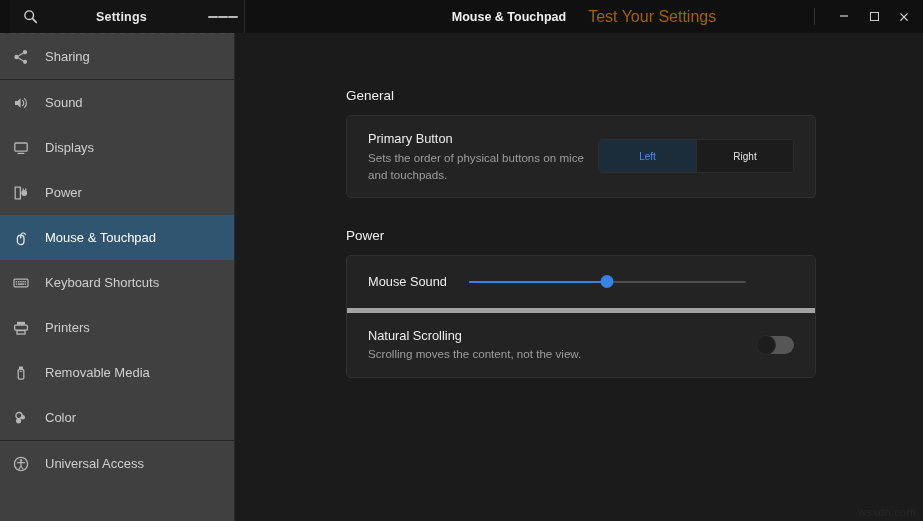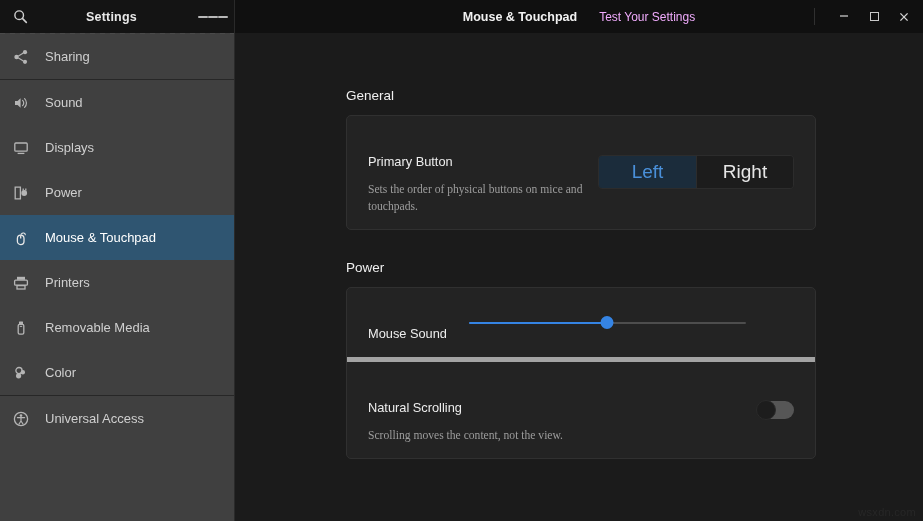--- a/index.html
+++ b/index.html
@@ -16,20 +16,21 @@
     height: 33px; min-height: 33px;
     display: flex; align-items: stretch;
     background: #101010;
   }
   .tb-left {
     width: 235px; min-width: 235px;
     display: flex; align-items: center;
     background: #141414;
     border-right: 1px solid #2a2a2a;
     position: relative;
+    margin-left: 10px;
   }
   .search-icon { margin-left: 9px; width: 22px; height: 22px; display:flex; align-items:center; justify-content:center; }
   .settings-title {
     flex: 1; text-align: center;
     color: #e8e8e8; font-size: 12.5px; font-weight: bold;
     letter-spacing: .2px;
     margin-left: -6px;
   }
   .hamburger { width: 30px; display:flex; align-items:center; justify-content:center; margin-right: 6px; }
   .hamburger span { display:block; width:13px; height:2px; background:#b8b8b8; margin:2px 0; border-radius:1px; }
@@ -38,21 +39,21 @@
     flex: 1; display: flex; align-items: center; position: relative;
     background: #101010;
   }
   .tb-center {
     position: absolute; left: 0; right: 0; top: 0; bottom: 0;
     display: flex; align-items: center; justify-content: center; gap: 22px;
     pointer-events: none;
   }
   .tb-center > * { pointer-events: auto; }
   .page-title { color: #f2f2f2; font-size: 12.5px; font-weight: bold; }
-  .test-link { color: #f0abfc; font-size: 12px; }
+  .test-link { color: #a16207; font-size: 16px; }
   .tb-controls {
     position: absolute; right: 0; top: 0; bottom: 0;
     display: flex; align-items: center; padding-right: 4px;
   }
   .tb-sep { width:1px; height:17px; background:#303030; margin-right: 14px; }
   .wbtn {
     width: 30px; height: 26px; display:flex; align-items:center; justify-content:center;
     color: #c9c9c9; font-size: 13px;
   }
   .wbtn.min { font-size: 14px; padding-bottom: 6px; }
@@ -104,31 +105,31 @@
     border-radius: 5px;
     overflow: hidden;
   }
   .row {
     display: flex; align-items: center;
     padding: 14px 21px;
     min-height: 52px;
   }
   .row + .row { border-top: 5px solid #a3a3a3; align-items: center; }
   .row-texts { flex: 1; }
-  .row-title { color: #ededed; font-size: 12.8px; line-height: 1.45; margin-top: 23px; }
-  .row-sub { color: #9d9d9d; font-size: 11.6px; line-height: 1.48; margin-top: 9px; max-width: 230px; font-family: Liberation Serif, serif; }
+  .row-title { color: #ededed; font-size: 12.8px; line-height: 1.45; }
+  .row-sub { color: #9d9d9d; font-size: 11.6px; line-height: 1.48; margin-top: 0; max-width: 230px; }
 
   .seg {
     display: flex; border-radius: 4px; overflow: hidden;
     border: 1px solid #2c2c2c;
   }
   .seg-btn {
     width: 97px; height: 32px;
     display: flex; align-items: center; justify-content: center;
-    font-size: 19px; color: #e6e6e6;
+    font-size: 10px; color: #e6e6e6;
     background: #1c1c1c;
   }
   .seg-btn.active { background: #1b2c3b; color: #4a90d9; }
   .seg-btn + .seg-btn { border-left: 1px solid #2c2c2c; }
 
   .slider-wrap { flex: 1; display: flex; align-items: center; padding-left: 22px; }
   .slider { position: relative; width: 277px; height: 14px; display:flex; align-items:center; }
   .track-bg { position:absolute; left:0; right:0; height:2px; background:#4d4d4d; border-radius:1px; }
   .track-fill { position:absolute; left:0; width: 50%; height:2px; background:#3584e4; border-radius:1px; }
   .knob {
@@ -248,20 +249,38 @@
           </div>
           <div class="nav-item selected">
             <span class="ic">
               <svg width="16" height="16" viewBox="0 0 16 16">
                 <rect x="4.4" y="5.2" width="6.6" height="9.4" rx="3.3" fill="none" stroke="currentColor" stroke-width="1.3"></rect>
                 <line x1="7.7" y1="5.4" x2="7.7" y2="8.6" stroke="currentColor" stroke-width="1.3"></line>
                 <path d="M8.2 4.2c1.6-2 4.1-1.2 4.1.6" fill="none" stroke="currentColor" stroke-width="1.1" stroke-linecap="round"></path>
               </svg>
             </span>
             <span class="lbl">Mouse &amp; Touchpad</span>
+          </div>
+          <div class="nav-item">
+            <span class="ic">
+              <svg width="16" height="16" viewBox="0 0 16 16">
+                <rect x="1" y="4.2" width="14" height="7.6" rx="1" fill="none" stroke="currentColor" stroke-width="1.2"></rect>
+                <g fill="currentColor">
+                  <rect x="2.8" y="6" width="1.4" height="1.4"></rect>
+                  <rect x="5" y="6" width="1.4" height="1.4"></rect>
+                  <rect x="7.2" y="6" width="1.4" height="1.4"></rect>
+                  <rect x="9.4" y="6" width="1.4" height="1.4"></rect>
+                  <rect x="11.6" y="6" width="1.4" height="1.4"></rect>
+                  <rect x="2.8" y="8.4" width="1.4" height="1.4"></rect>
+                  <rect x="5" y="8.4" width="6" height="1.4"></rect>
+                  <rect x="11.6" y="8.4" width="1.4" height="1.4"></rect>
+                </g>
+              </svg>
+            </span>
+            <span class="lbl">Keyboard Shortcuts</span>
           </div>
           <div class="nav-item">
             <span class="ic">
               <svg width="16" height="16" viewBox="0 0 16 16">
                 <rect x="4" y="1.8" width="8" height="3" fill="currentColor"></rect>
                 <rect x="1.6" y="5.2" width="12.8" height="5" rx="1" fill="none" stroke="currentColor" stroke-width="1.3"></rect>
                 <rect x="4" y="10.6" width="8" height="3.4" fill="none" stroke="currentColor" stroke-width="1.3"></rect>
               </svg>
             </span>
             <span class="lbl">Printers</span>

